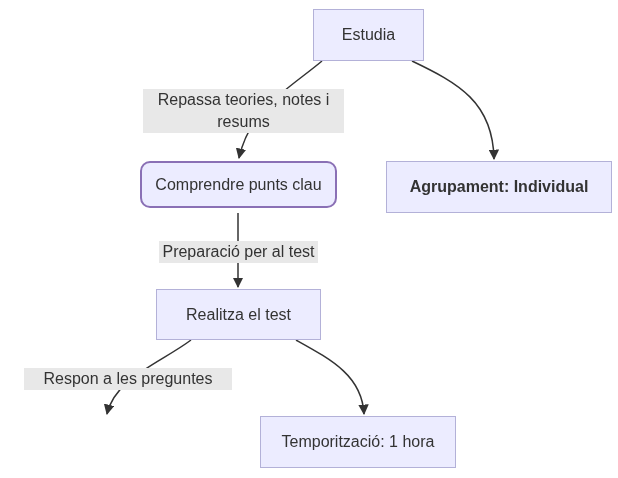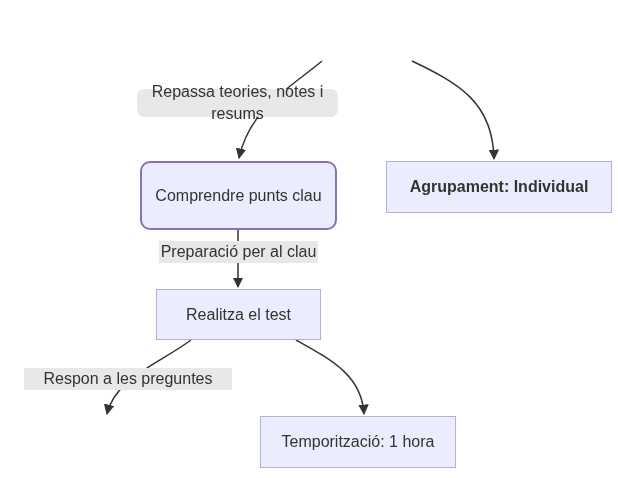--- a/index.html
+++ b/index.html
@@ -70,28 +70,29 @@
         <path d="M0,0 L10,5 L0,10 z" fill="#333333"></path>
       </marker>
     </defs>
     <path class="edge-path" d="M322,61 C290,88 250,108 239,158" marker-end="url(#arrowhead)"></path>
     <path class="edge-path" d="M412,61 C458,83 493,102 494,159" marker-end="url(#arrowhead)"></path>
     <path class="edge-path" d="M238,213 L238,287" marker-end="url(#arrowhead)"></path>
     <path class="edge-path" d="M191,340 C162,362 115,378 107,414" marker-end="url(#arrowhead)"></path>
     <path class="edge-path" d="M296,340 C332,360 362,376 364,414" marker-end="url(#arrowhead)"></path>
   </svg>
 
-  <div class="edge-label" style="left:137px; top:89px; width:201px; height:28px;border-radius:7px;">Repassa teories, notes i resums</div>
+  <div class="edge-label" style="left:143px; top:89px; width:201px; height:44px;">Repassa teories, notes i resums</div>
 
-  <div class="edge-label" style="left:159px; top:241px; width:159px; height:22px;">Preparació per al clau</div>
+  <div class="edge-label" style="left:159px; top:241px; width:159px; height:22px;">Preparació per al test</div>
 
   <div class="edge-label" style="left:24px; top:368px; width:208px; height:22px;">Respon a les preguntes</div>
 
+  <div class="node" style="left:313px; top:9px; width:111px; height:52px;">Estudia</div>
 
-  <div class="node rounded" style="left:140px; top:161px; width:197px; height:69px;">Comprendre punts clau</div>
+  <div class="node rounded" style="left:140px; top:161px; width:197px; height:47px;">Comprendre punts clau</div>
 
   <div class="node" style="left:386px; top:161px; width:226px; height:52px;font-weight:bold;">Agrupament: Individual</div>
 
   <div class="node" style="left:156px; top:289px; width:165px; height:51px;">Realitza el test</div>
 
 
   <div class="node" style="left:260px; top:416px; width:196px; height:52px;">Temporització: 1 hora</div>
 
 </div>
 

